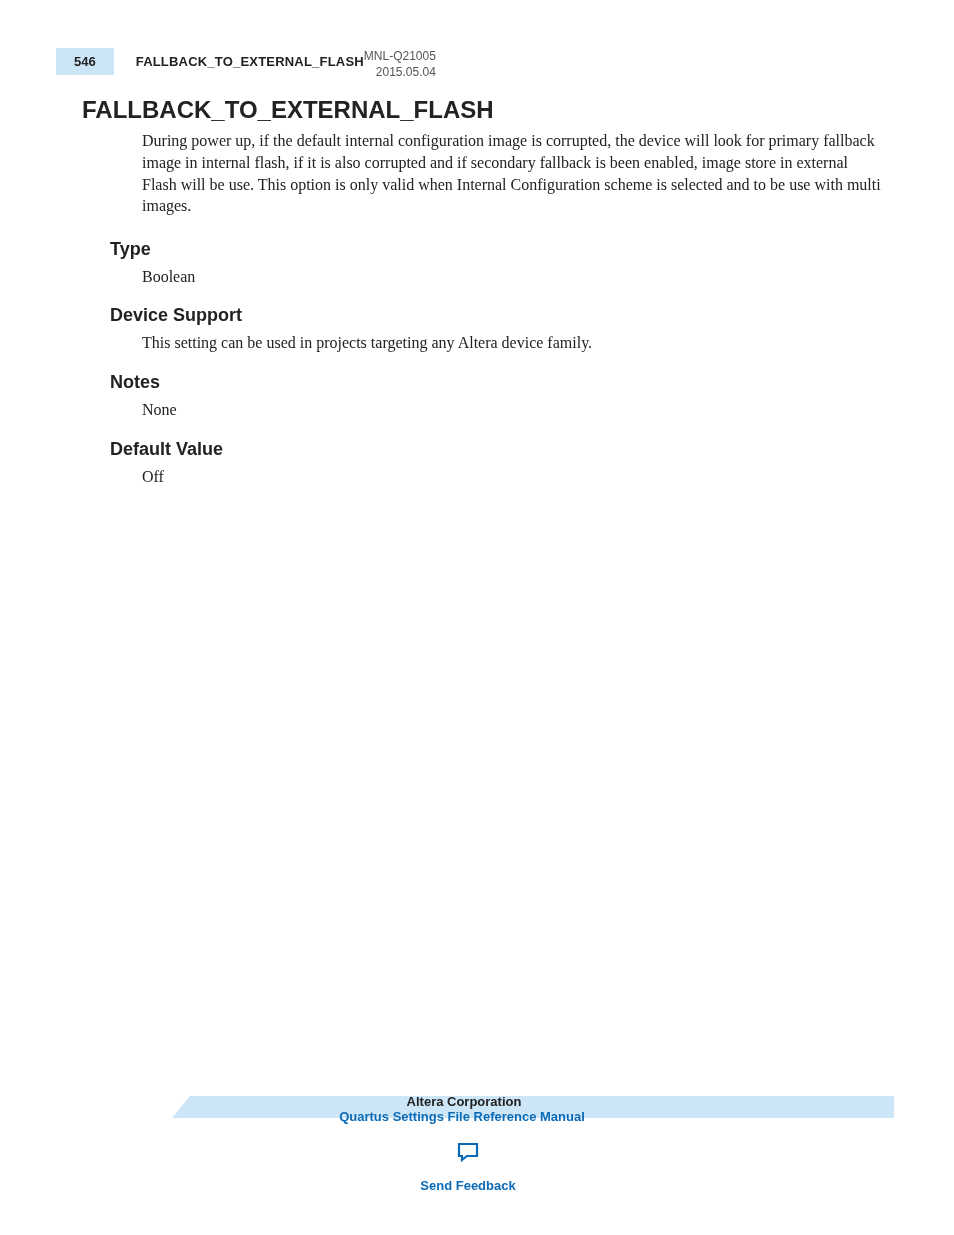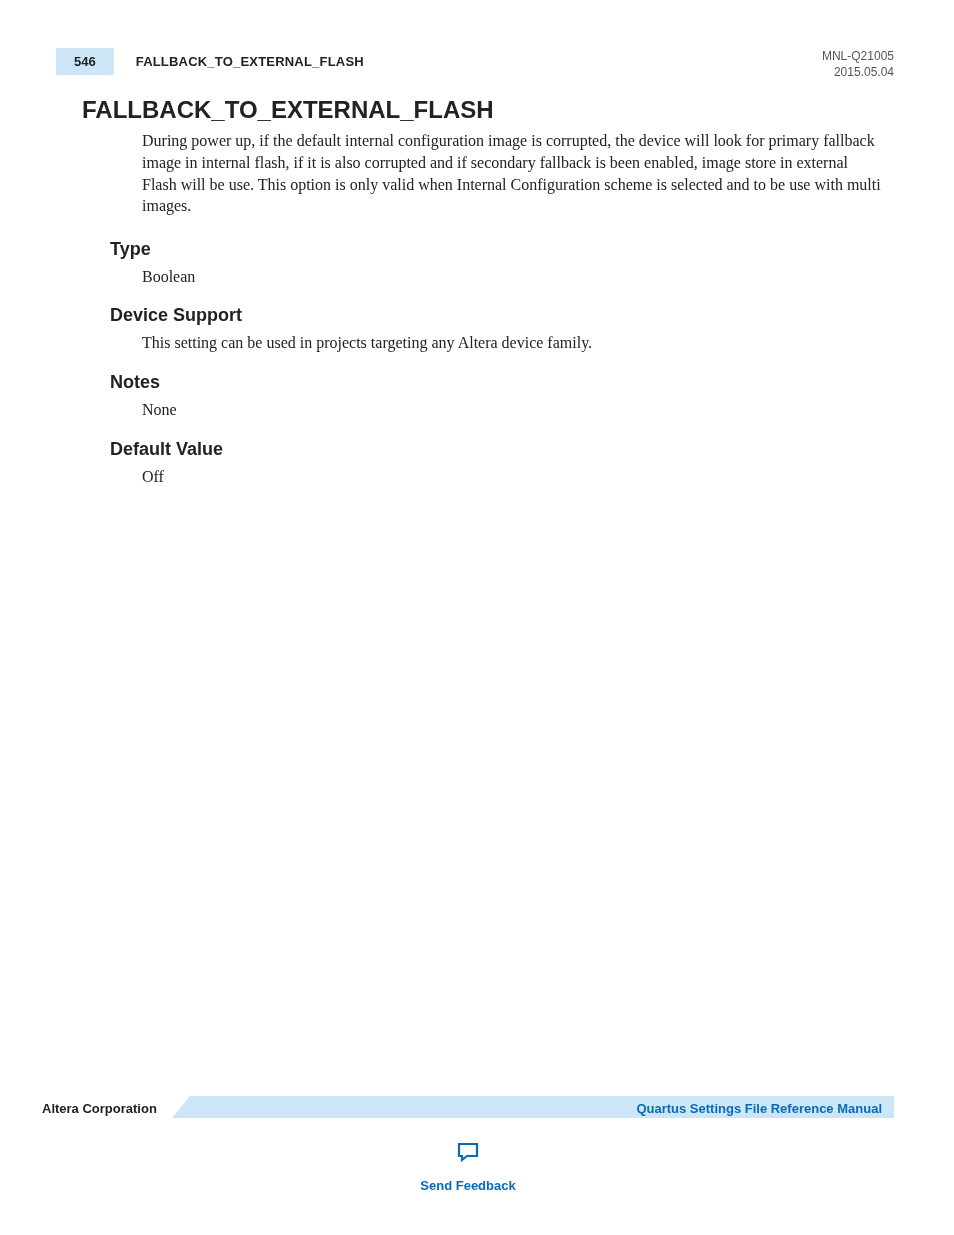--- a/index.html
+++ b/index.html
@@ -13,21 +13,21 @@
     box-sizing: border-box;
   }
   .page {
     padding: 48px 60px 40px 42px;
     box-sizing: border-box;
     height: 100%;
     position: relative;
   }
   .header-row {
     display: flex;
-    justify-content: space-between;
+    justify-content: flex-start;
     align-items: flex-start;
     margin-bottom: 16px;
     padding-left: 14px;
   }
   .header-left {
     display: flex;
     align-items: center;
   }
   .page-number-box {
     background: #cde6f7;
@@ -87,20 +87,21 @@
     left: 42px;
     right: 60px;
     bottom: 42px;
   }
   .footer-bar {
     display: flex;
     align-items: center;
     justify-content: space-between;
     position: relative;
     height: 28px;
+    flex-direction: column;
   }
   .footer-company {
     font-weight: bold;
     font-size: 13px;
     color: #222;
     white-space: nowrap;
     margin-right: 8px;
     z-index: 2;
   }
   .footer-blue-bar {

